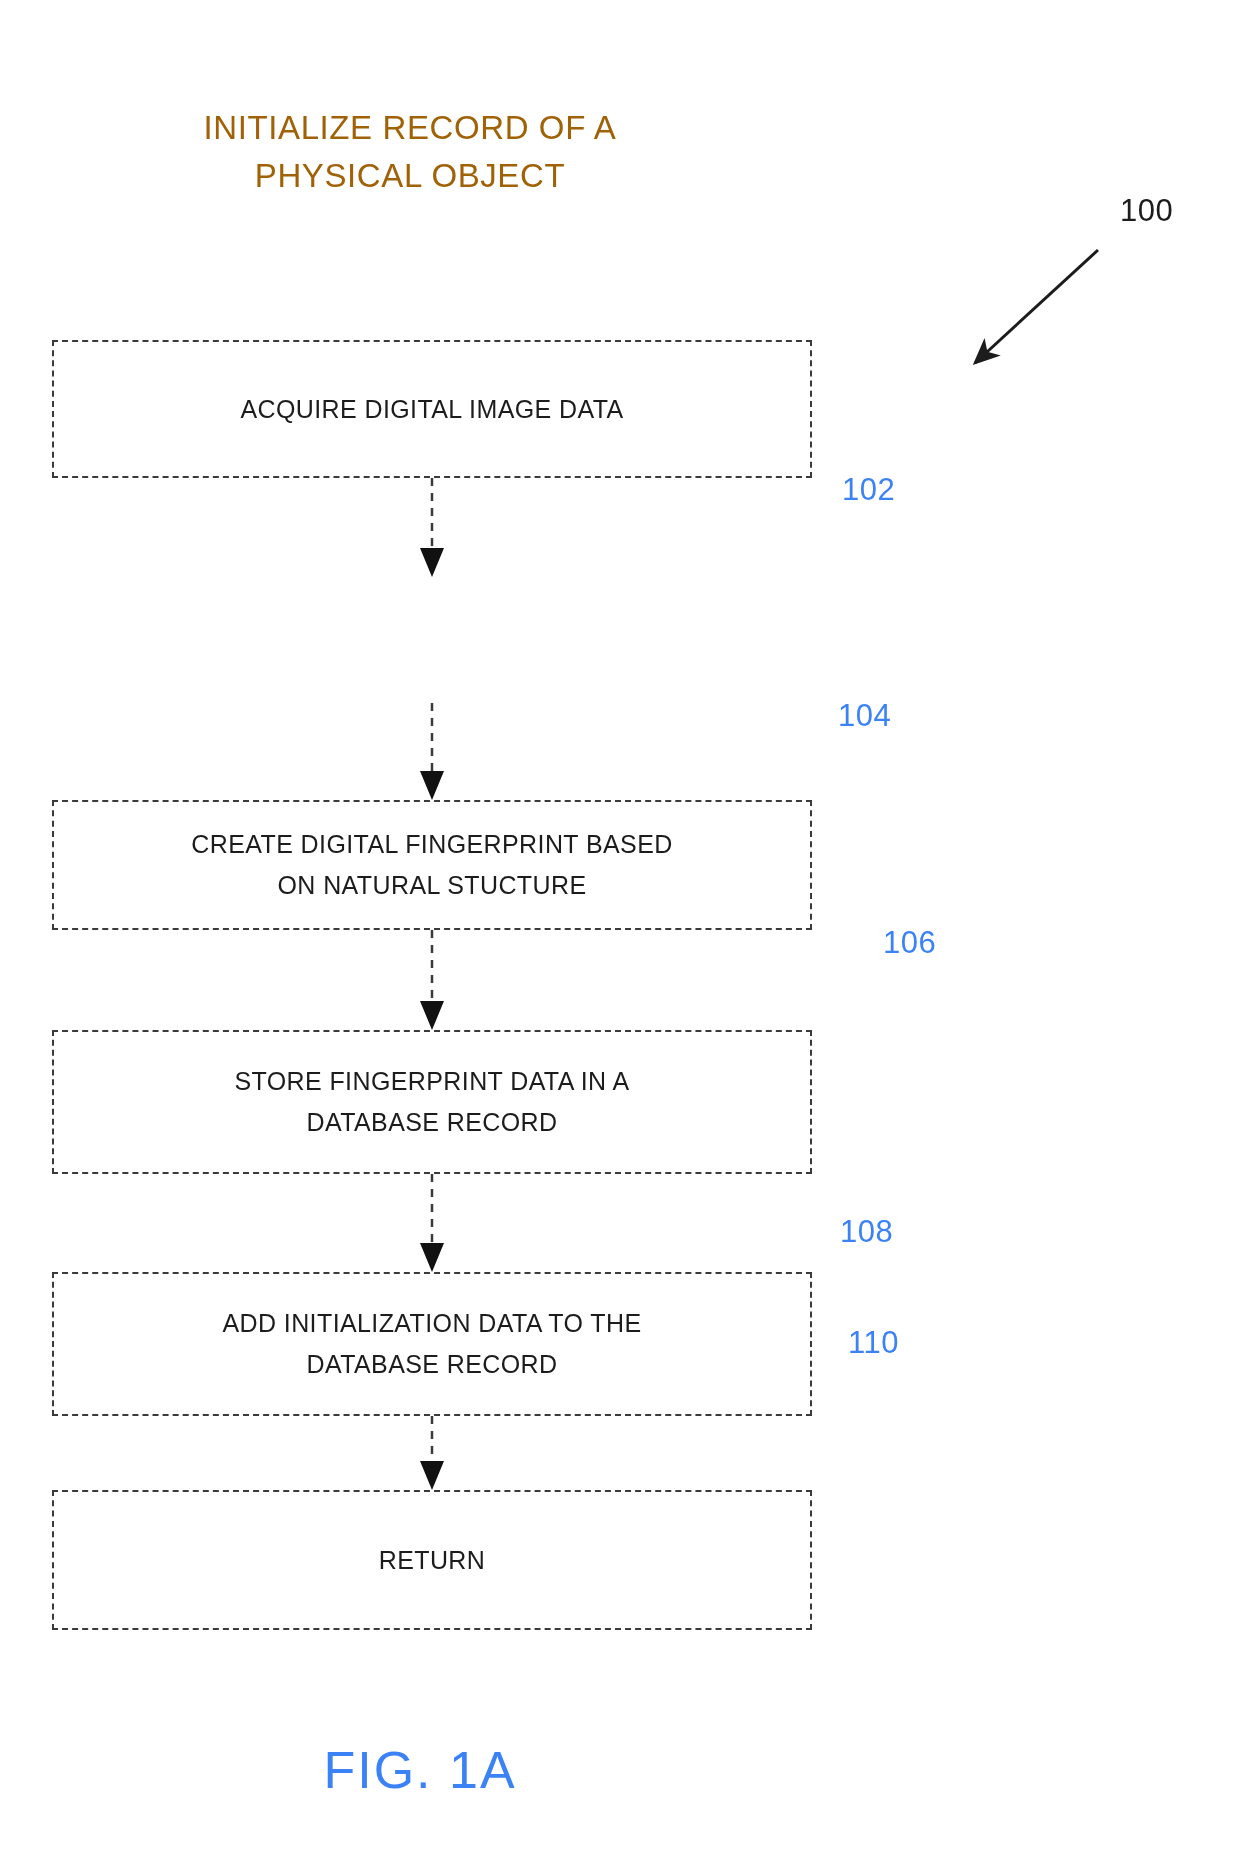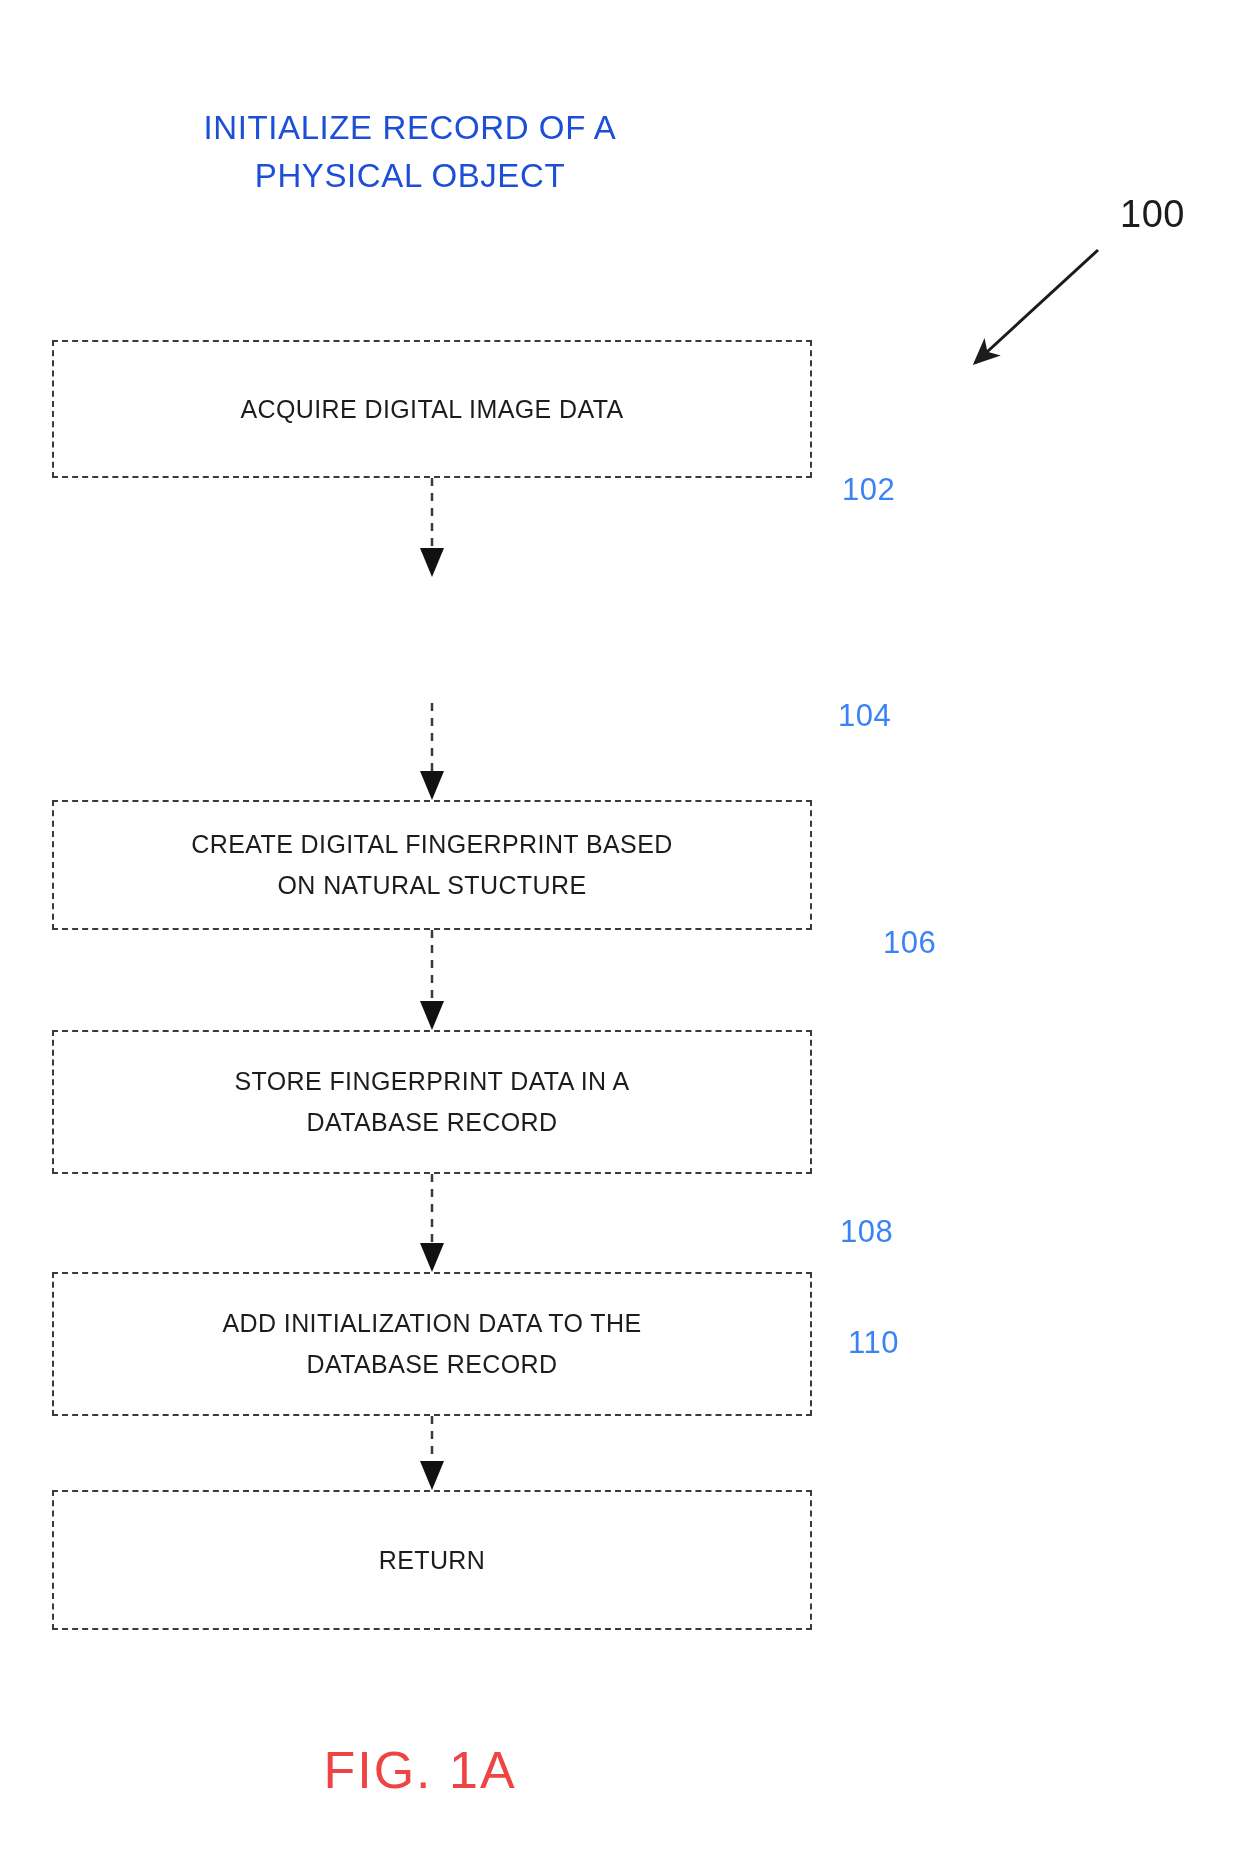--- a/index.html
+++ b/index.html
@@ -27,30 +27,30 @@
   
   .fig-title {
     position: absolute;
     left: 60px;
     top: 104px;
     width: 700px;
     text-align: center;
     font-size: 33px;
     line-height: 48px;
     letter-spacing: 0.6px;
-    color: #1d4ed8;
+    color: #a16207;
     white-space: pre-line;
   }
 
   
   .ref-100-label {
     position: absolute;
     left: 1120px;
     top: 193px;
-    font-size: 38px;
+    font-size: 31px;
     letter-spacing: 0.5px;
     color: #1c1c1c;
   }
   .ref-100-arrow {
     position: absolute;
     left: 920px;
     top: 180px;
     width: 320px;
     height: 200px;
     pointer-events: none;
@@ -113,21 +113,21 @@
 
   
   .fig-caption {
     position: absolute;
     left: 0;
     top: 1740px;
     width: 840px;
     text-align: center;
     font-size: 52px;
     letter-spacing: 2px;
-    color: #ef4444;
+    color: #3b82f6;
   }
 </style>
 </head>
 <body>
 
 <div id="page">
 
   <div class="fig-title">INITIALIZE RECORD OF A
 PHYSICAL OBJECT</div>
 

